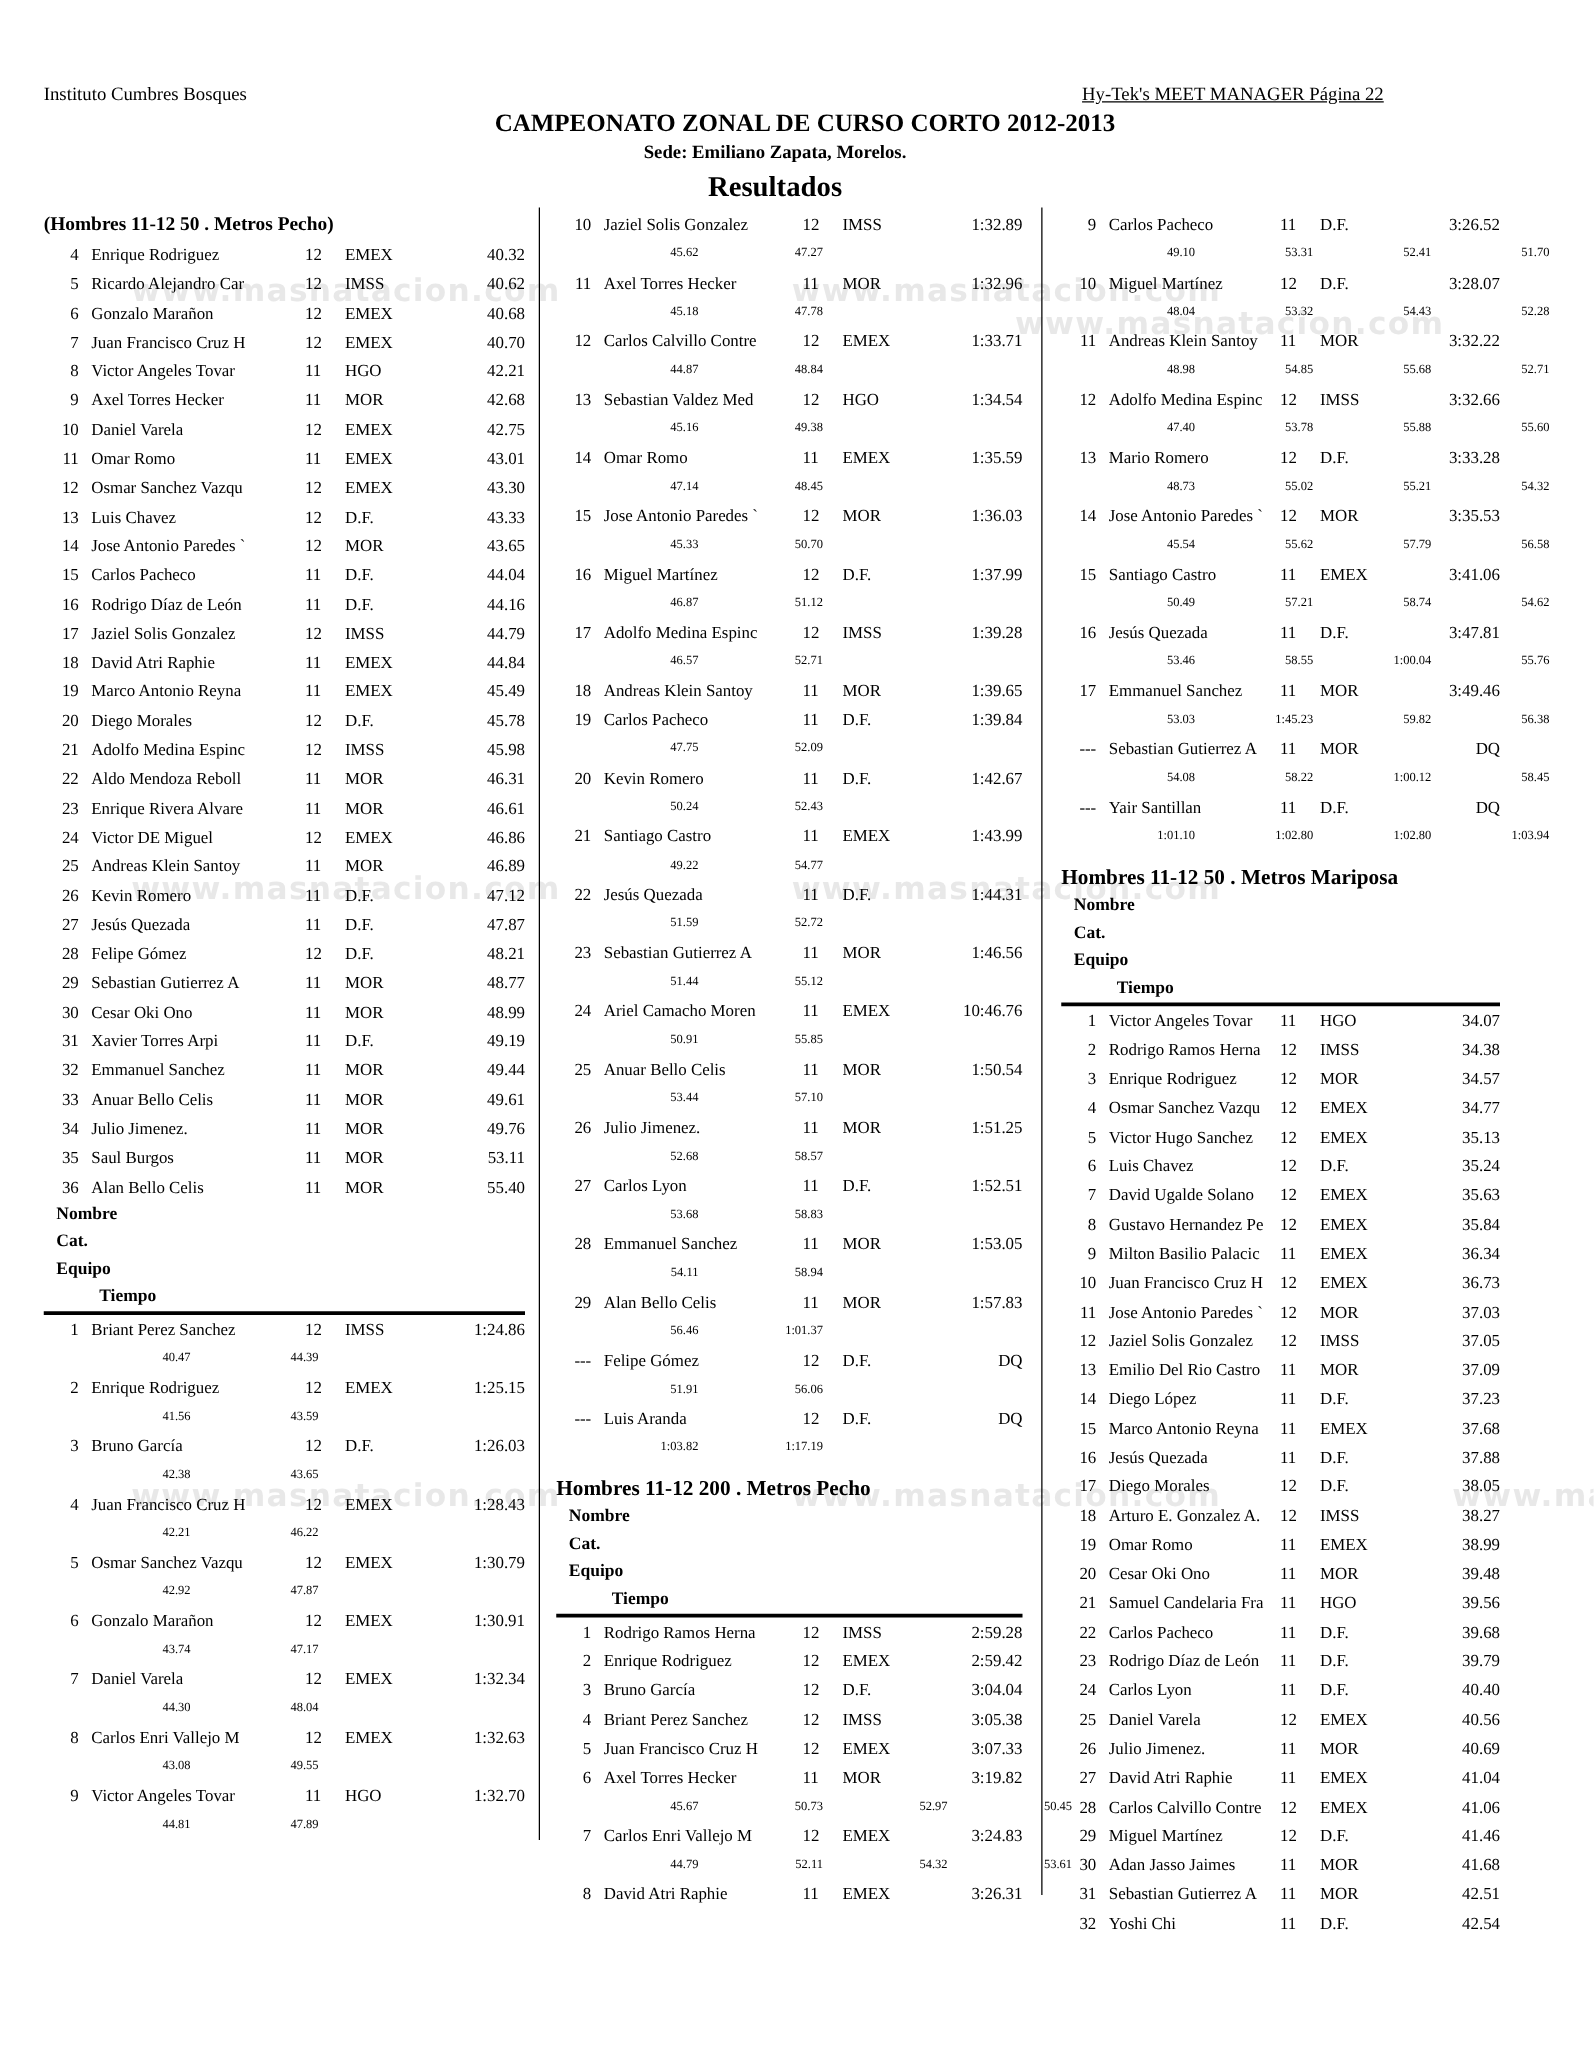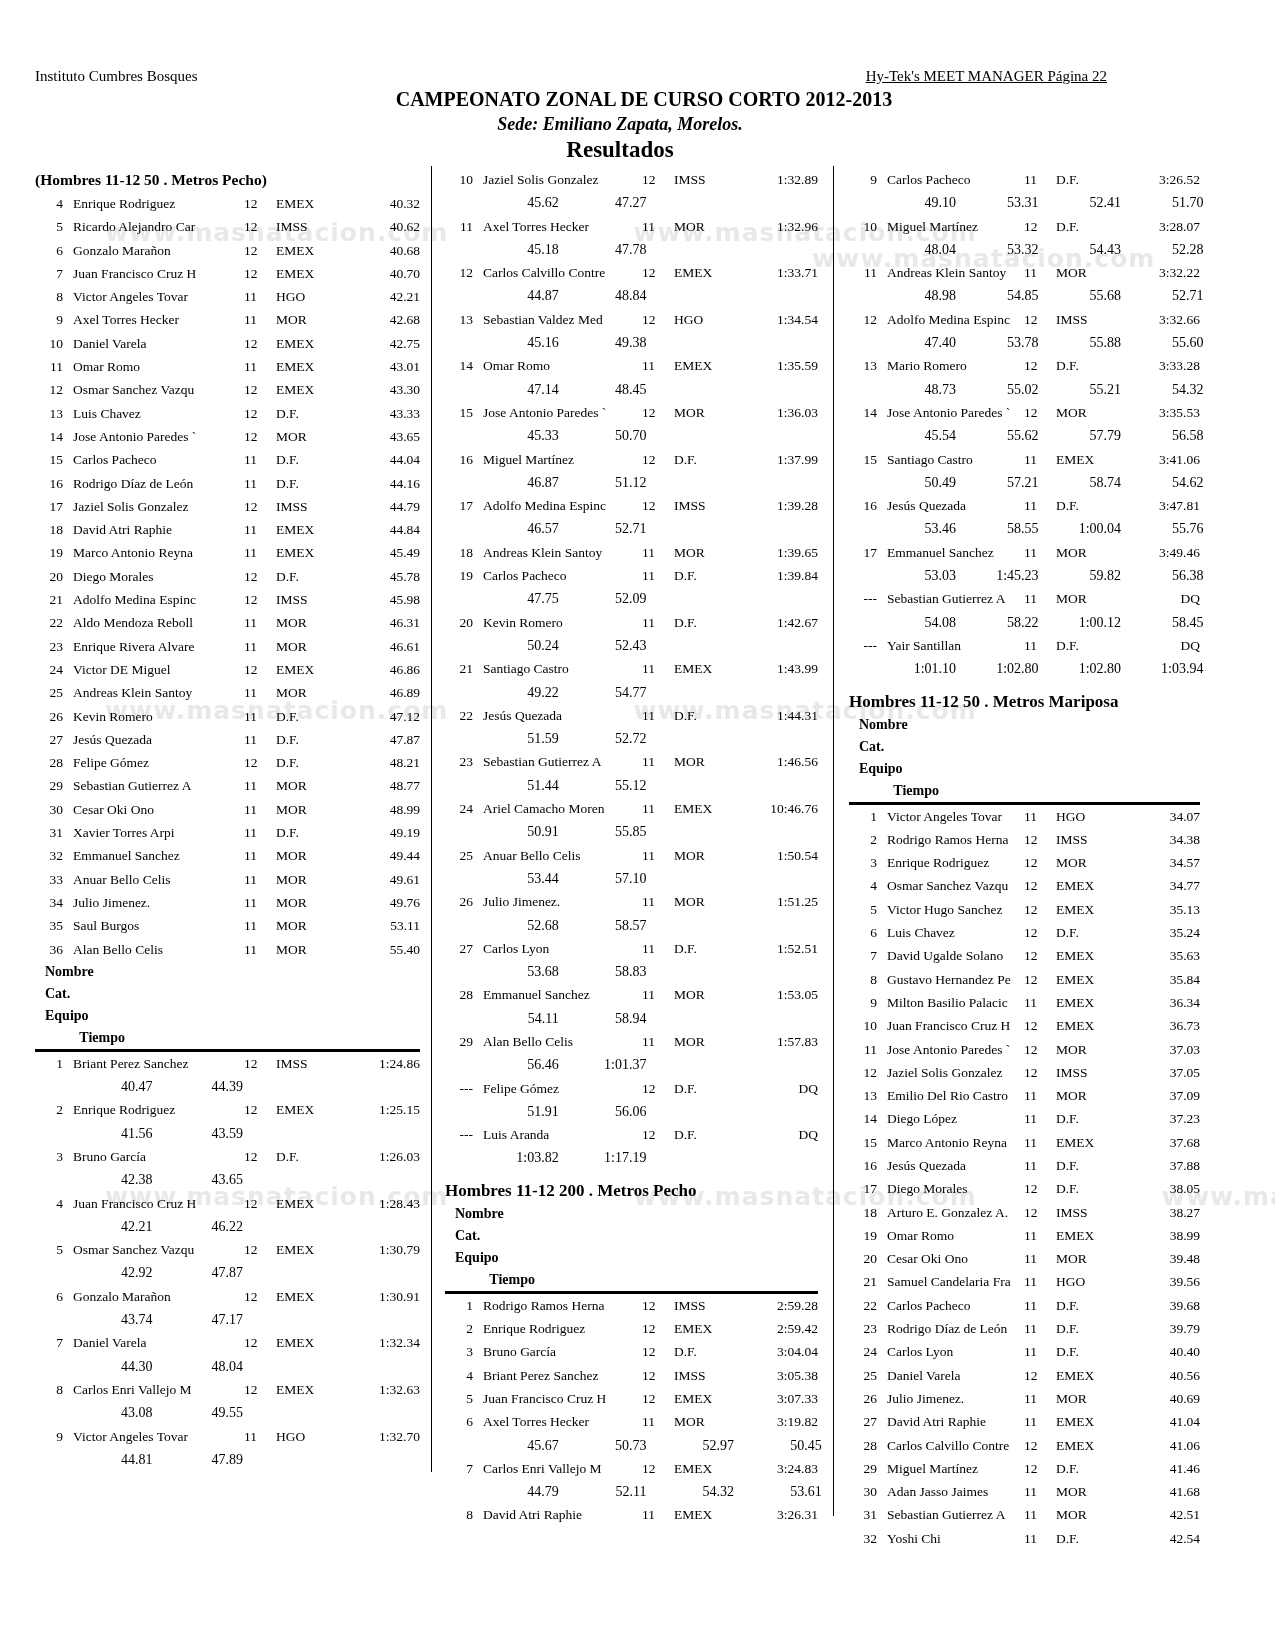--- a/index.html
+++ b/index.html
@@ -2,40 +2,40 @@
 <html><head>
 <meta charset="utf-8">
 <style>
   html,body{margin:0;padding:0;background:#fff;}
   .page{position:relative;width:1275px;height:1650px;background:#fff;overflow:hidden;
         font-family:"Liberation Serif",serif;color:#000;}
   .hdr-left{position:absolute;left:35px;top:68px;font-size:15px;}
   .hdr-right{position:absolute;right:168px;top:68px;font-size:15px;text-decoration:underline;}
   .c-line{position:absolute;left:0;width:1240px;text-align:center;font-weight:bold;}
   .title{top:88px;font-size:20px;padding-left:24px;}
-  .subtitle{top:114px;font-size:18px;font-style:italic;}
+  .subtitle{top:114px;font-size:15px;}
   .results{top:137px;font-size:23px;}
   .col{position:absolute;top:168px;}
   #col1{left:35px;width:385px;}
   #col2{left:445px;width:373px;}
   #col3{left:849px;width:351px;}
   .vdiv{position:absolute;top:166px;width:1px;background:#000;}
   #div1{left:431px;height:1306px;}
   #div2{left:833px;height:1350px;}
   .cont-h{font-weight:bold;font-size:15.5px;line-height:24px;white-space:nowrap;}
   .section-h{font-weight:bold;font-size:17px;line-height:24px;margin-top:9px;white-space:nowrap;}
   .colhead{display:flex;font-weight:bold;font-size:14px;line-height:22px;
            border-bottom:3px solid #000;align-items:baseline;flex-direction:column;}
   .row{display:flex;height:23.3px;line-height:23.3px;font-size:13.5px;align-items:baseline;}
   .place{width:28px;flex:none;text-align:right;white-space:nowrap;}
   .name{flex:1;margin-left:10px;white-space:nowrap;overflow:hidden;}
   .cat{width:24px;flex:none;white-space:nowrap;}
   .team{width:64px;flex:none;margin-left:8px;white-space:nowrap;}
   .time{width:80px;flex:none;text-align:right;white-space:nowrap;}
-  .splits{display:flex;height:23.3px;line-height:23.3px;font-size:14px;}
+  .splits{display:flex;height:23.3px;line-height:23.3px;font-size:10px;gap:12px;}
   .splits span{width:23.5%;flex:none;text-align:right;white-space:nowrap;}
   .splits span:first-child{margin-left:7%;}
   .wm{position:absolute;display:flex;gap:185px;font-family:"DejaVu Sans",sans-serif;
       font-weight:bold;font-size:25px;letter-spacing:1px;color:rgba(110,110,110,0.16);
       white-space:nowrap;pointer-events:none;}
 </style>
 </head>
 <body>
 
 <div class="page">

